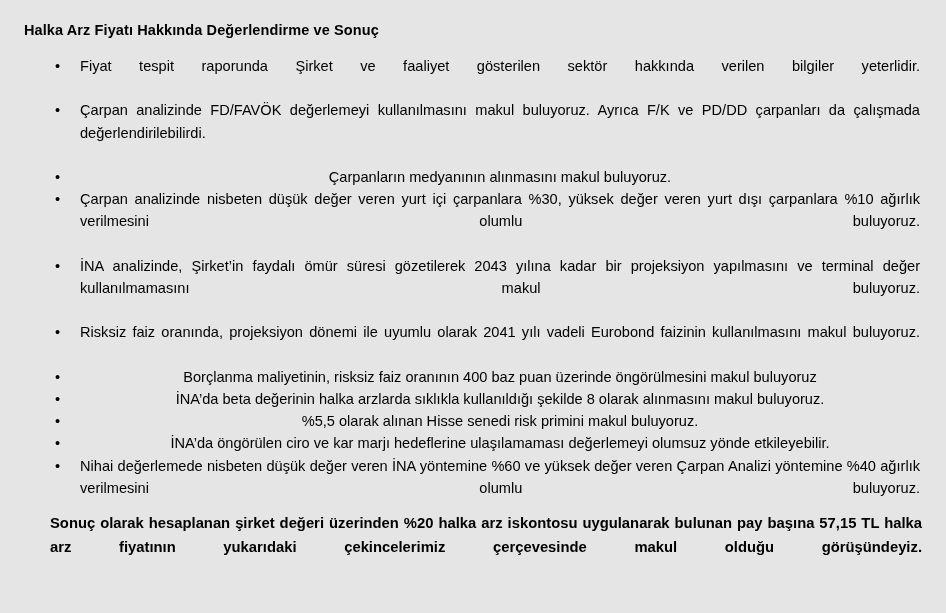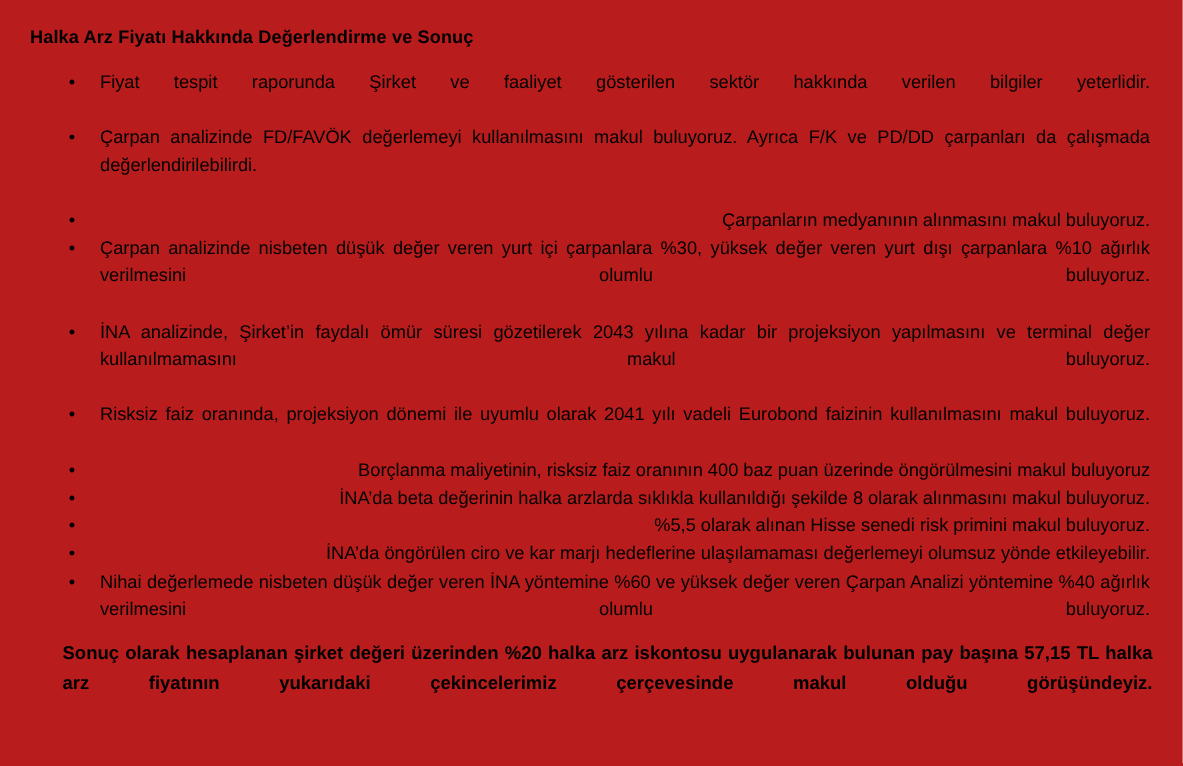--- a/index.html
+++ b/index.html
@@ -13,21 +13,21 @@
     height: 613px;
     font-family: "Liberation Sans", "DejaVu Sans", sans-serif;
     color: #000000;
     -webkit-font-smoothing: antialiased;
     overflow: hidden;
   }
   .page {
     position: relative;
     width: 946px;
     height: 613px;
-    background: #b91c1c;
+    background: #e5e5e5;
     box-sizing: border-box;
   }
   .doc-title {
     position: absolute;
     left: 24px;
     top: 12px;
     font-size: 14.5px;
     font-weight: bold;
     letter-spacing: 0.1px;
     line-height: 1.2;
@@ -70,21 +70,21 @@
     text-align: justify;
     text-justify: inter-word;
   }
   
   .bullet-text::after {
     content: "";
     display: inline-block;
     width: 100%;
   }
   .no-justify .bullet-text {
-    text-align: right;
+    text-align: center;
   }
   .no-justify .bullet-text::after {
     display: none;
   }
   .conclusion {
     position: absolute;
     left: 50px;
     top: 496px;
     width: 872px;
     font-size: 14.8px;

